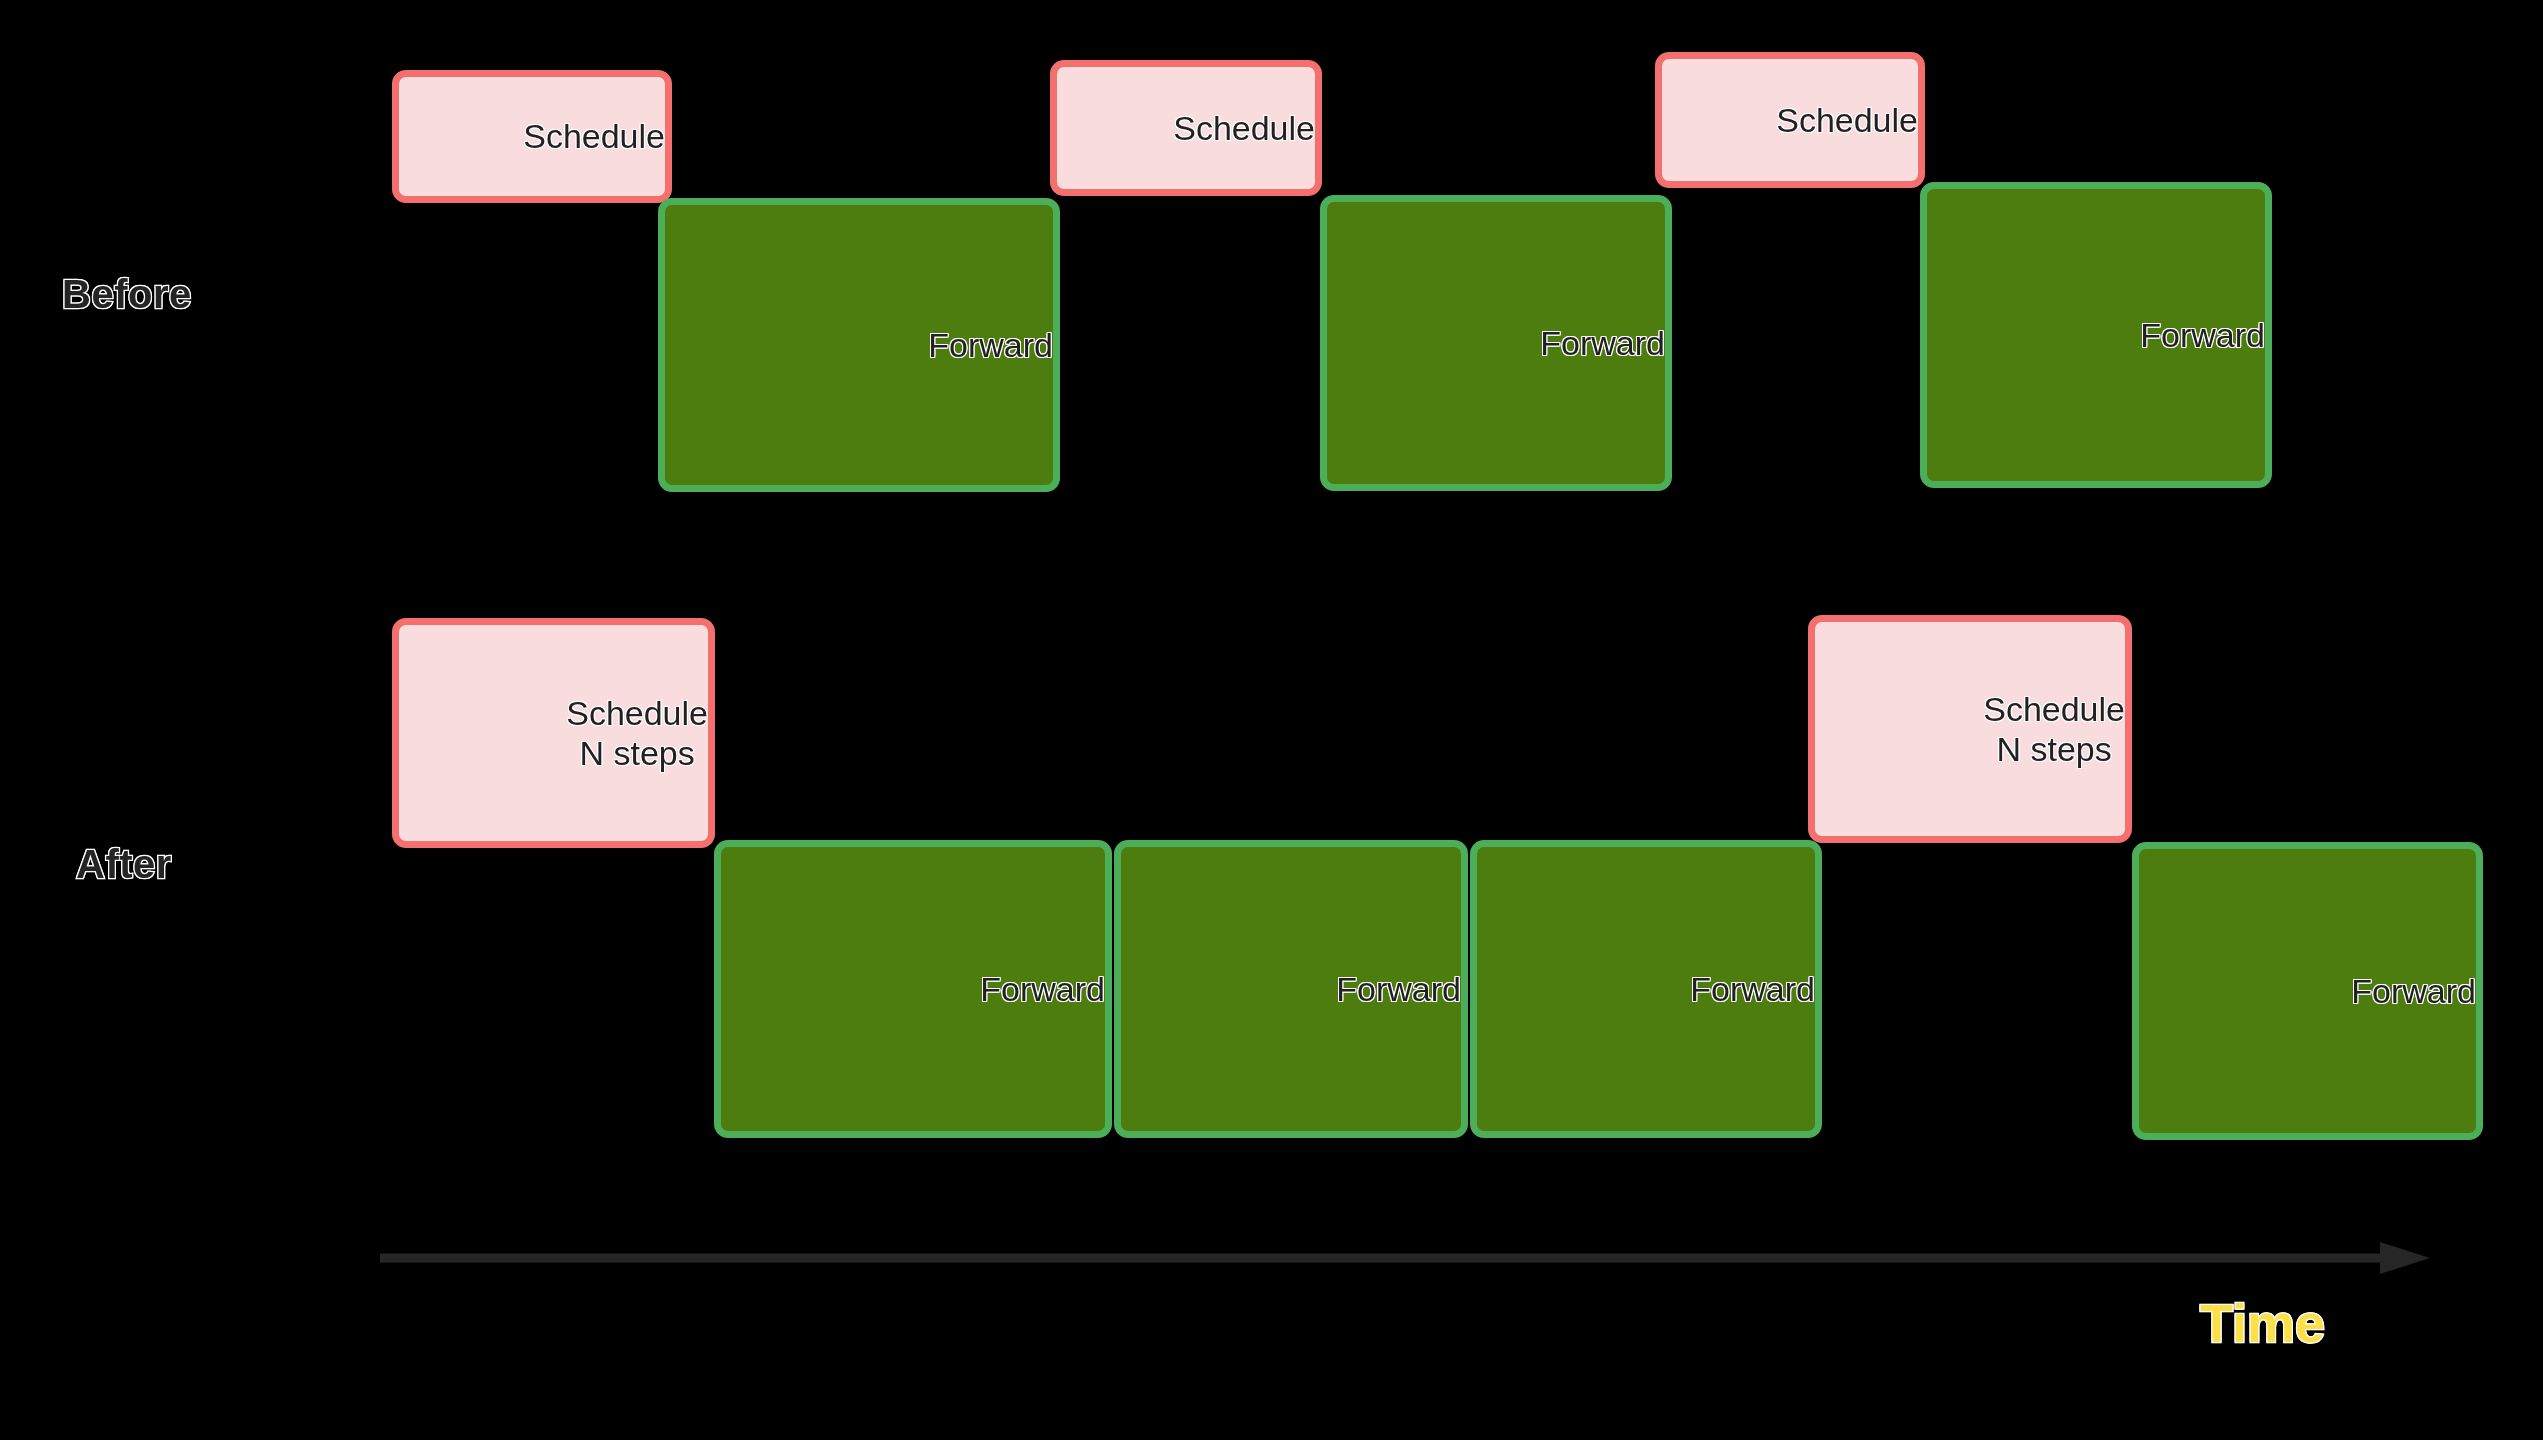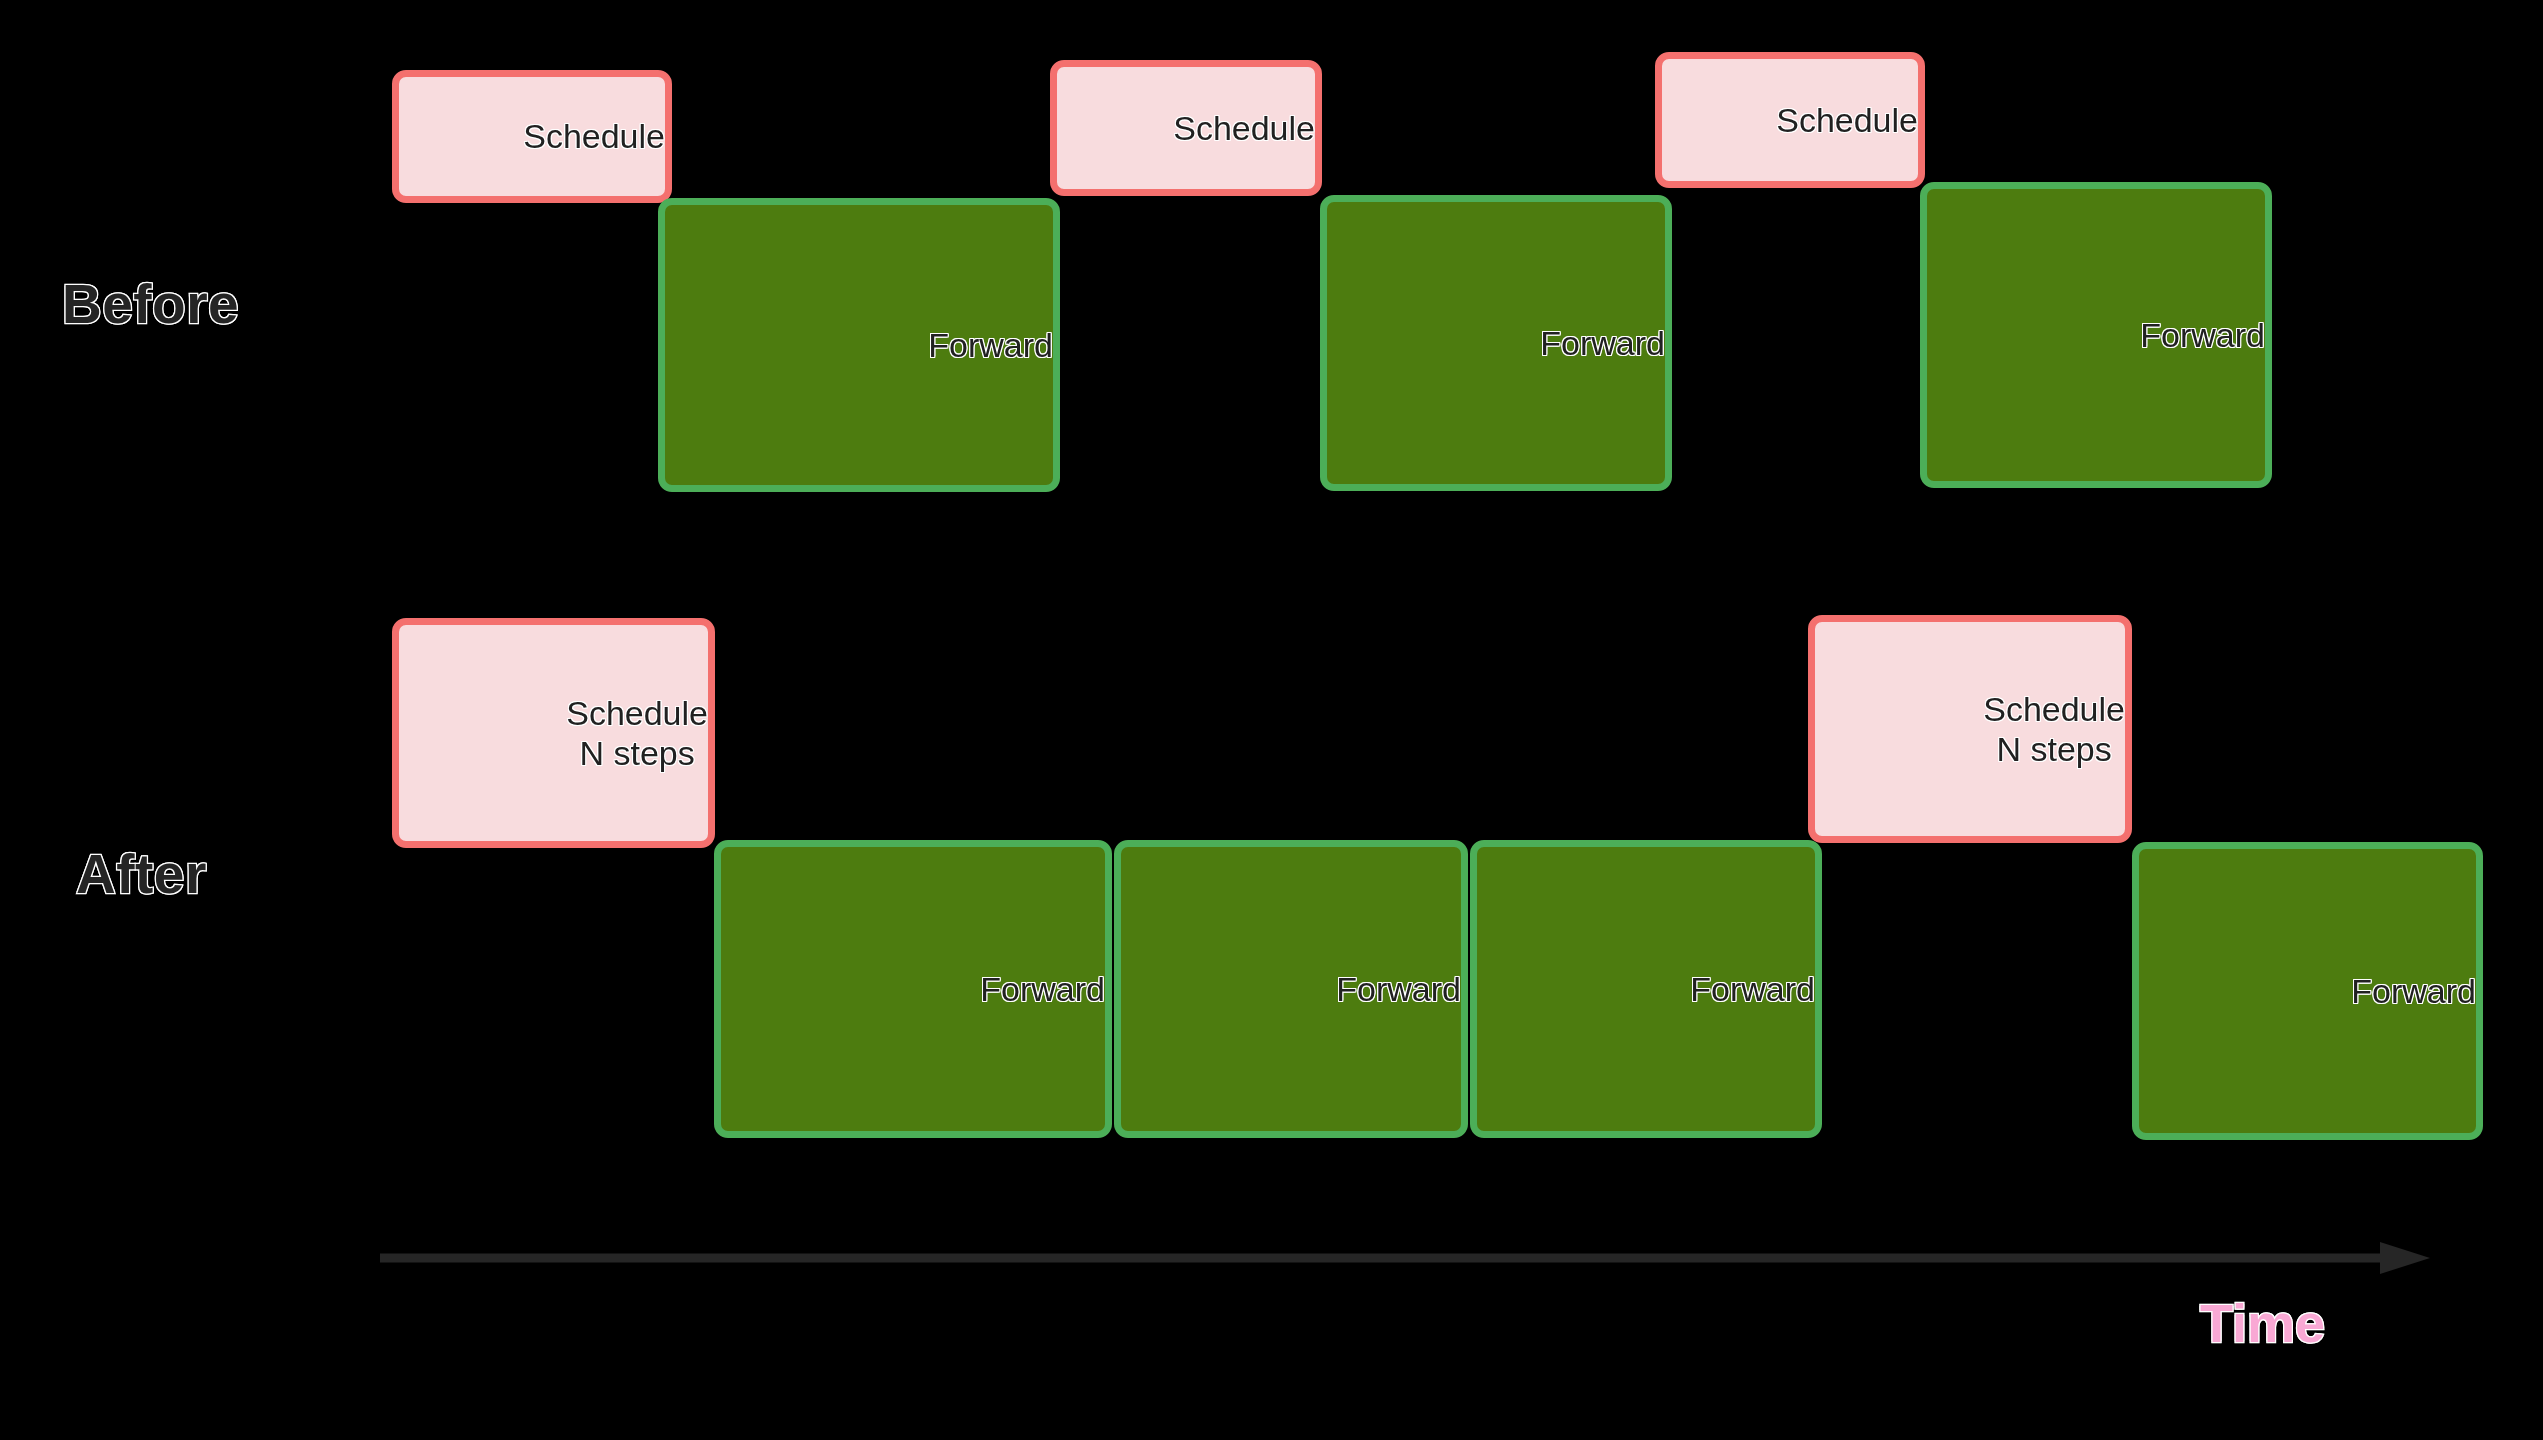--- a/index.html
+++ b/index.html
@@ -13,21 +13,21 @@
     height: 1440px;
     background: #000000;
     overflow: hidden;
     font-family: "Liberation Sans", sans-serif;
   }
 
   
   .row-label {
     position: absolute;
     color: #252525;
-    font-size: 55px;
+    font-size: 40px;
     font-weight: 700;
     letter-spacing: 0.5px;
     white-space: nowrap;
     -webkit-text-stroke: 2.5px #ffffff;
     paint-order: stroke fill;
     text-shadow:
       -1px -1px 0 #ffffff,  1px -1px 0 #ffffff,
       -1px  1px 0 #ffffff,  1px  1px 0 #ffffff;
   }
   #label-before { left: 62px;  top: 272px; }
@@ -39,21 +39,21 @@
     left: 380px;
     top: 1238px;
     width: 2060px;
     height: 40px;
   }
   #time-axis svg { display: block; width: 100%; height: 100%; }
   #label-time {
     position: absolute;
     left: 2200px;
     top: 1292px;
-    color: #f9a8d4;
+    color: #fde047;
     font-size: 54px;
     font-weight: 700;
     white-space: nowrap;
     -webkit-text-stroke: 2.5px #ffffff;
     paint-order: stroke fill;
     text-shadow:
       -1px -1px 0 #ffffff,  1px -1px 0 #ffffff,
       -1px  1px 0 #ffffff,  1px  1px 0 #ffffff;
   }
 

